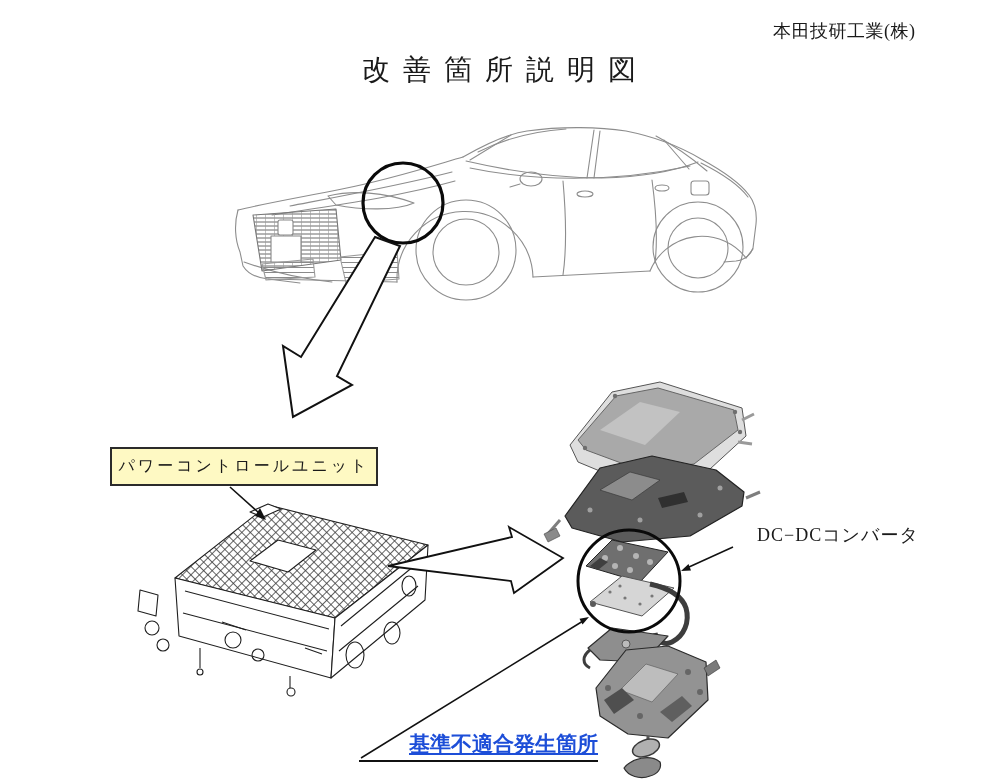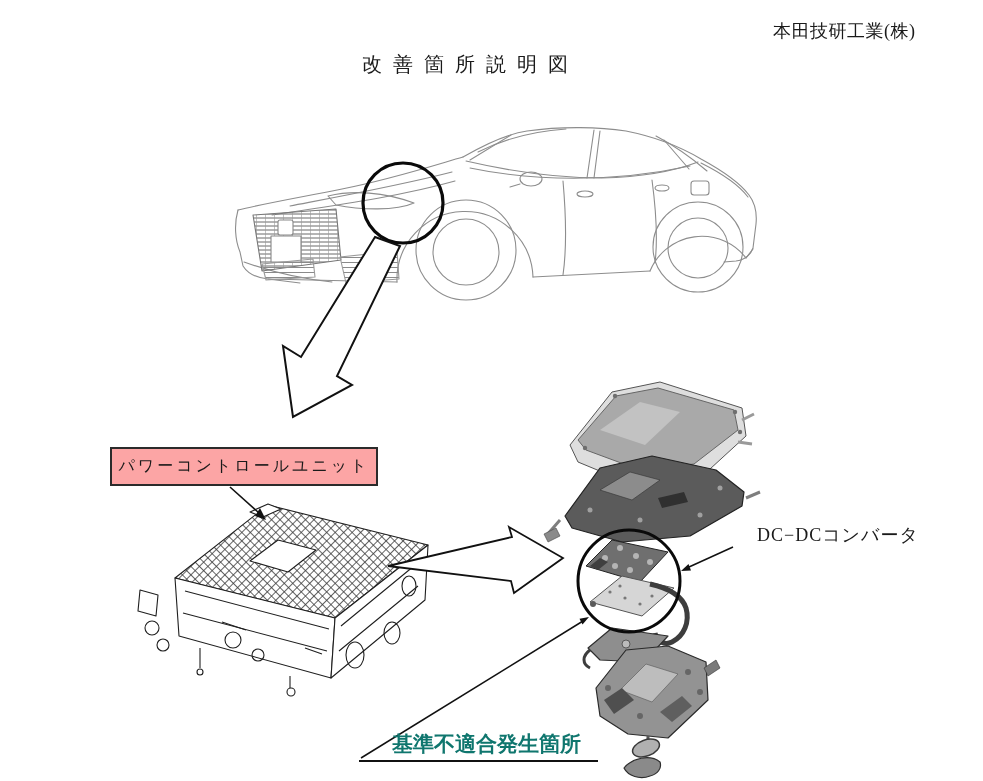--- a/index.html
+++ b/index.html
@@ -6,37 +6,37 @@
   .page{
     position:relative;width:983px;height:781px;background:#fff;overflow:hidden;
     font-family:"Liberation Serif", serif;color:var(--ink,#1a1a1a);
   }
   .art{position:absolute;left:0;top:0;width:983px;height:781px;}
   .company{
     position:absolute;left:773px;top:19px;font-size:18px;letter-spacing:.5px;
     color:var(--ink,#1a1a1a);white-space:nowrap;
   }
   .title{
-    position:absolute;left:362px;top:52px;font-size:20px;letter-spacing:3px;
+    position:absolute;left:362px;top:52px;font-size:28px;letter-spacing:3px;
     color:var(--ink,#1a1a1a);white-space:nowrap;line-height:1.25;
   }
   .pcu-box{
     position:absolute;left:110px;top:447px;width:268px;height:39px;
-    border:2px solid #2b2b2b;background:#fca5a5;box-sizing:border-box;
+    border:2px solid #2b2b2b;background:#fef9c3;box-sizing:border-box;
     display:flex;align-items:center;justify-content:center;
     font-size:16px;letter-spacing:3px;white-space:nowrap;
   }
   .dcdc-label{
     position:absolute;left:736px;top:523px;font-size:18px;letter-spacing:1px;
     color:var(--ink,#1a1a1a);white-space:nowrap;margin-left:21px;
   }
   .defect-label{
-    position:absolute;left:392px;top:730px;
+    position:absolute;left:409px;top:730px;
     font-family:"Liberation Sans", sans-serif;font-weight:bold;font-size:21px;
-    letter-spacing:0px;color:#0f766e;white-space:nowrap;
+    letter-spacing:0px;color:#1d4ed8;white-space:nowrap;text-decoration:underline;
   }
   .carline{stroke:var(--car_line,#8d8d8d);}
 </style>
 </head>
 <body>
 
 <div class="page">
 
   <svg class="art" viewBox="0 0 983 781" xmlns="http://www.w3.org/2000/svg">
     <defs>

